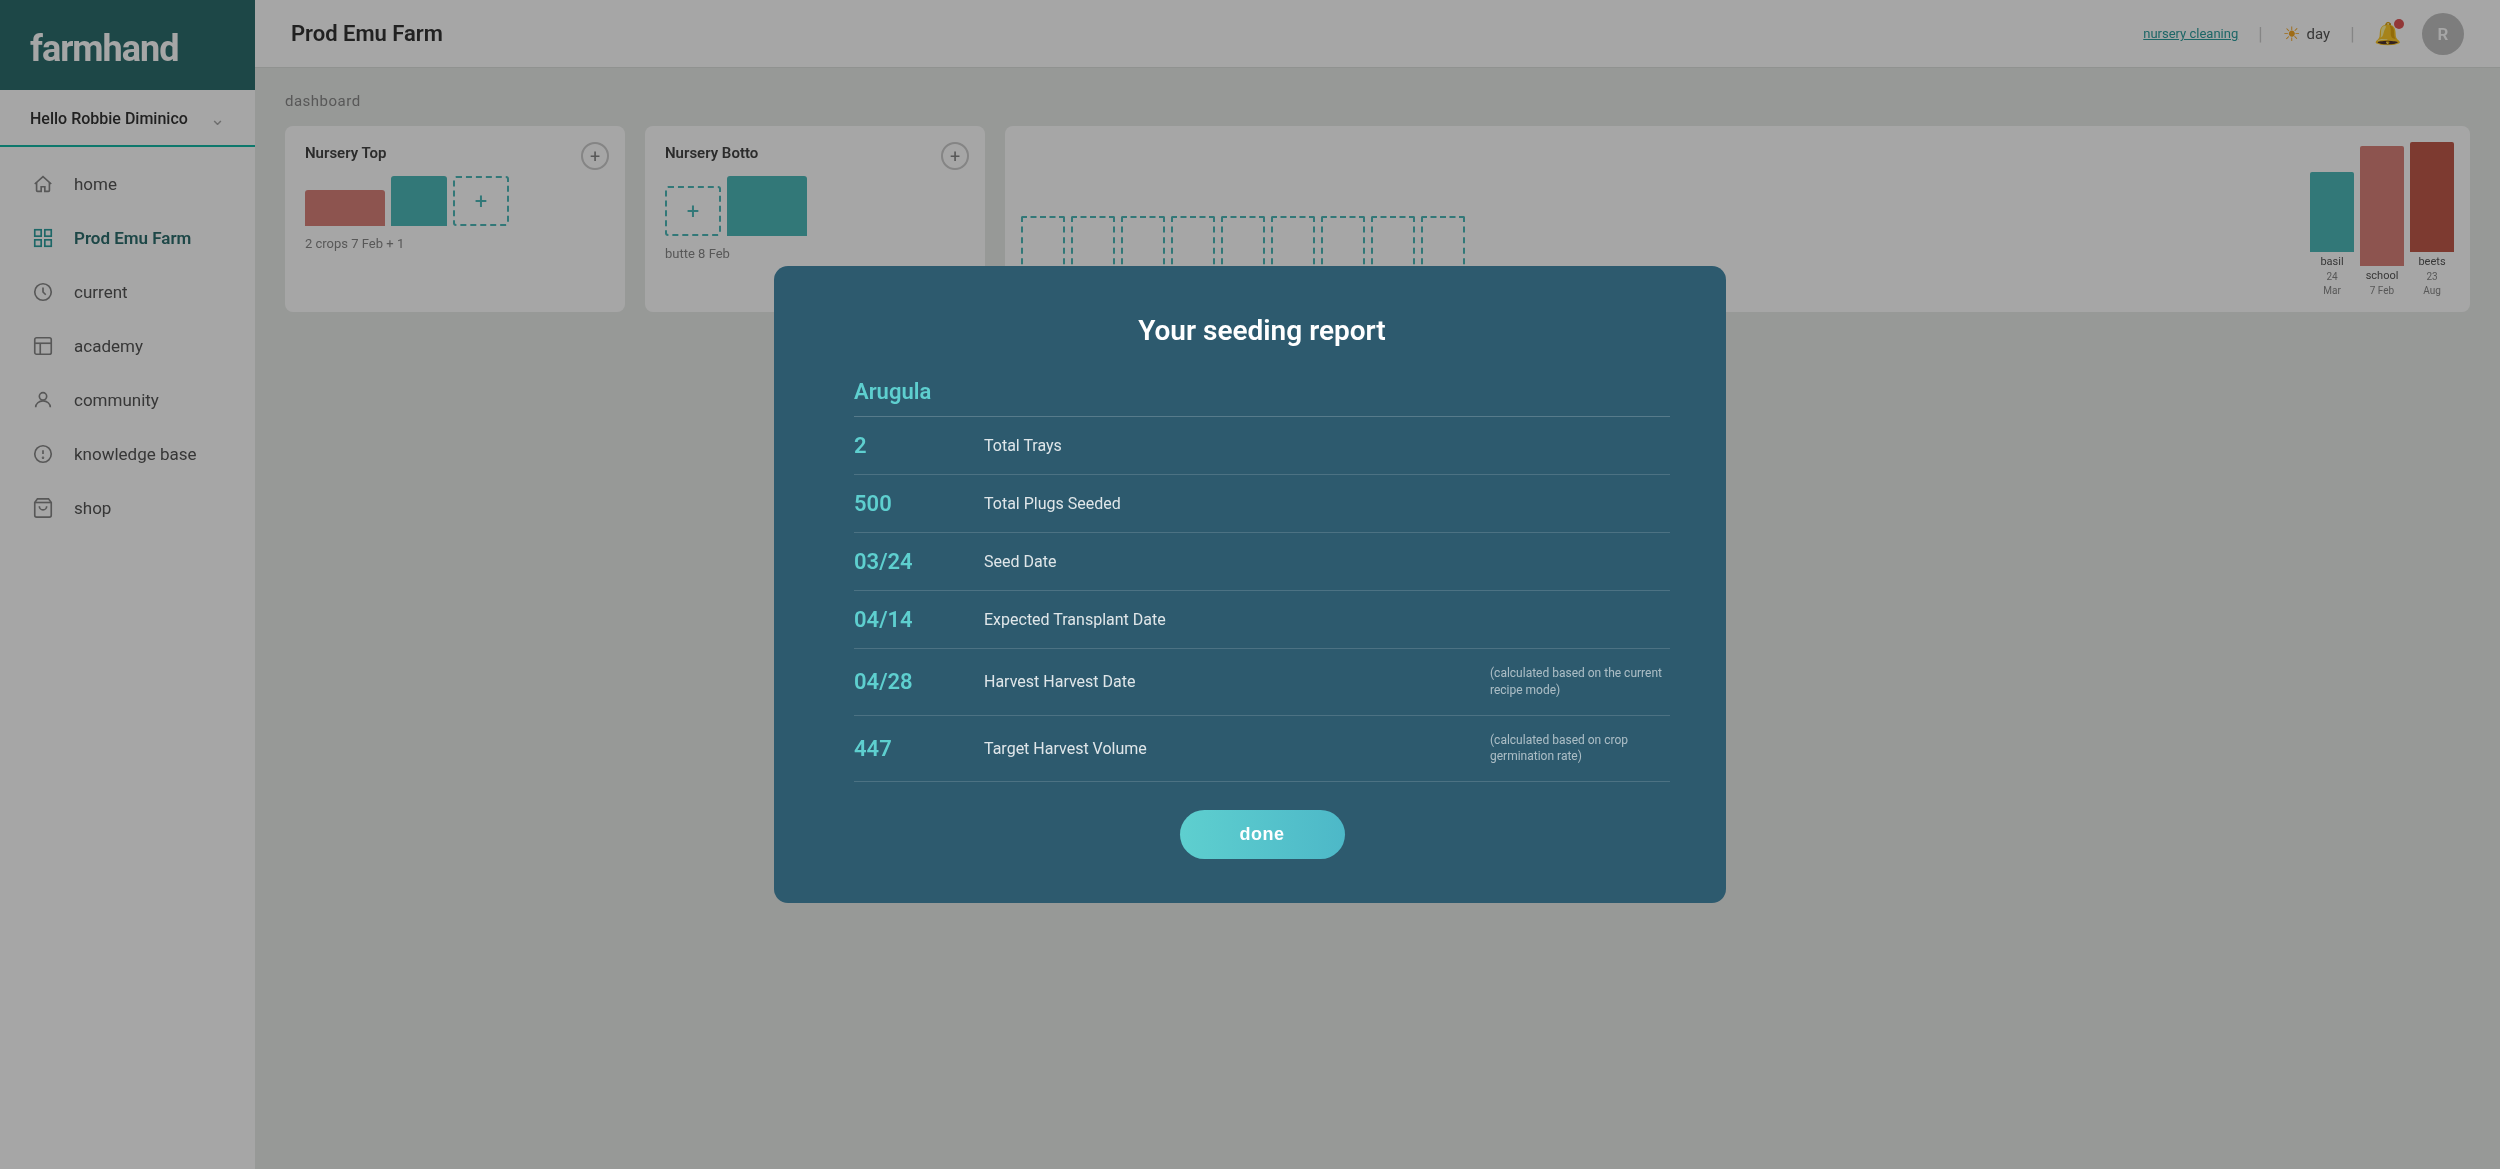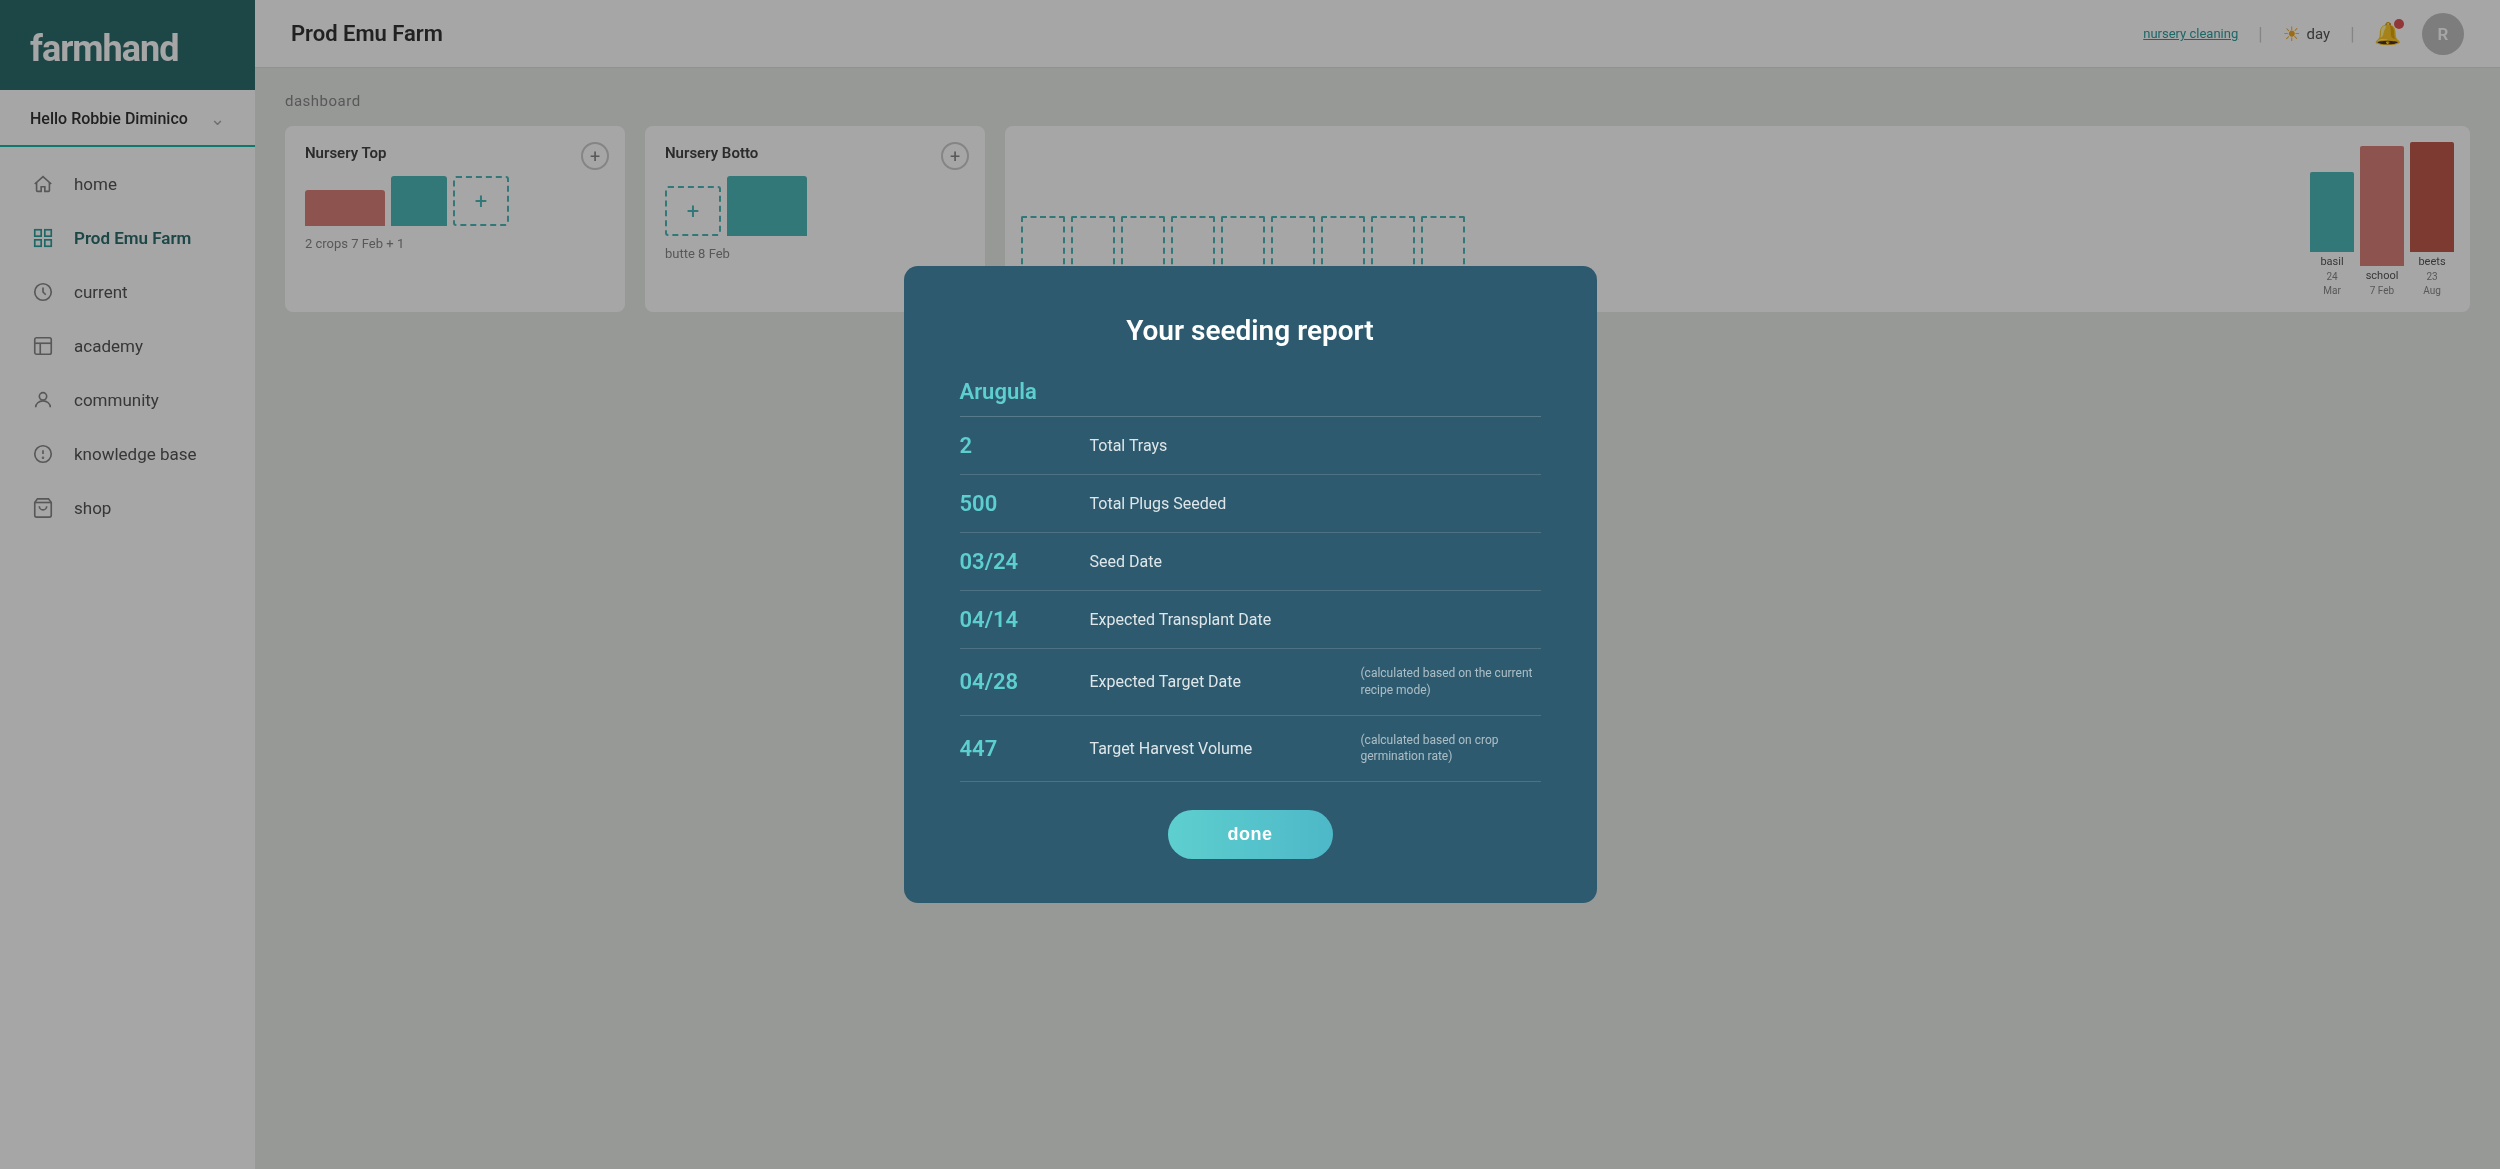--- a/index.html
+++ b/index.html
@@ -280,22 +280,22 @@
       z-index: 100;
       display: flex;
       align-items: center;
       justify-content: center;
     }
 
     
     .modal {
       background: #2d5a6e;
       border-radius: 14px;
-      width: 693px;
-      padding: 48px 56px 44px 56px;
+      width: 952px;
+      padding: 48px 56px 44px 80px;
       position: relative;
       color: #fff;
     }
     .modal-title {
       text-align: center;
       font-size: 28px;
       font-weight: 600;
       color: #fff;
       margin-bottom: 32px;
     }
@@ -550,21 +550,21 @@
       <span class="modal-label">Seed Date</span>
     </div>
 
     <div class="modal-row">
       <span class="modal-value">04/14</span>
       <span class="modal-label">Expected Transplant Date</span>
     </div>
 
     <div class="modal-row">
       <span class="modal-value">04/28</span>
-      <span class="modal-label">Expected Target Date</span>
+      <span class="modal-label">Harvest Harvest Date</span>
       <span class="modal-note">(calculated based on the current recipe mode)</span>
     </div>
 
     <div class="modal-row">
       <span class="modal-value">447</span>
       <span class="modal-label">Target Harvest Volume</span>
       <span class="modal-note">(calculated based on crop germination rate)</span>
     </div>
 
     <button class="modal-done-btn">done</button>

